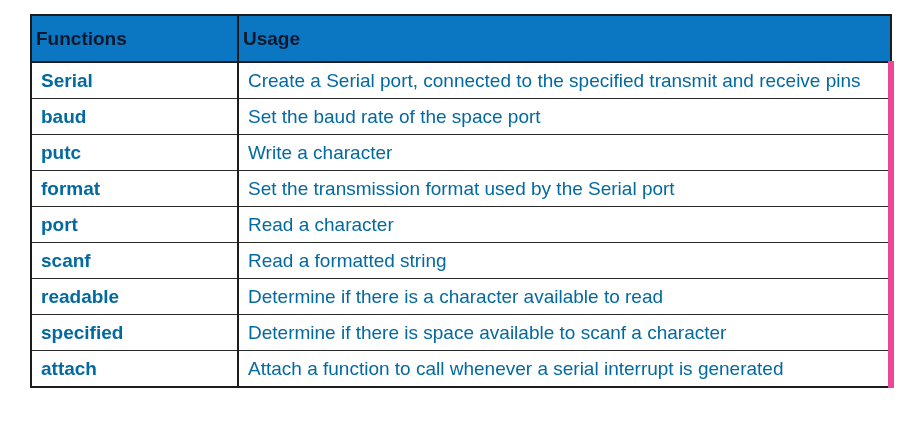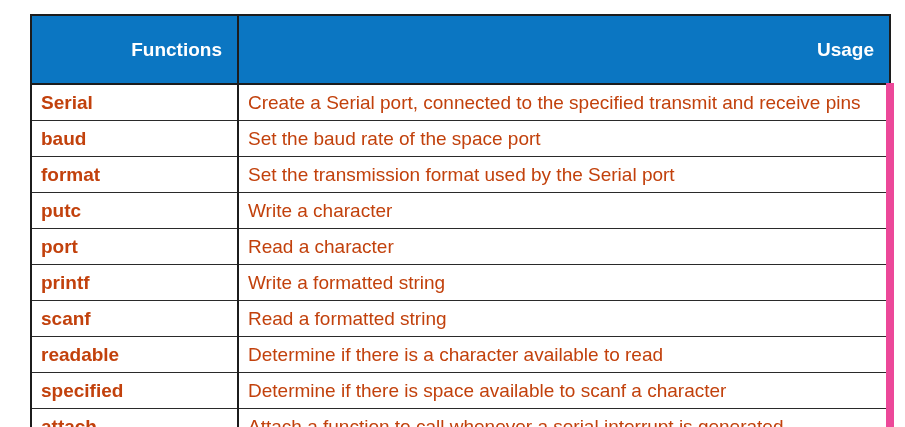--- a/index.html
+++ b/index.html
@@ -21,46 +21,46 @@
     width: 864px;
     border-collapse: collapse;
     table-layout: fixed;
     background: #ffffff;
     border: 2px solid #1c1c1c;
   }
   col.col-fn   { width: 207px; }
   col.col-usage{ width: auto; }
   th {
     background: #0b76c2;
-    color: #ffffff;
+    color: #0f172a;
     font-weight: bold;
     font-size: 19px;
     height: 37px;
-    text-align: right;
+    text-align: left;
     vertical-align: middle;
     border: 2px solid #1c1c1c;
-    padding: 15px;
+    padding: 4px;
   }
   td {
     font-size: 19px;
-    color: #c2410c;
+    color: #0369a1;
     height: 35px;
     vertical-align: middle;
     padding: 0 2px 0 9px;
     border: 1px solid #2a2a2a;
     white-space: nowrap;
     overflow: hidden;
   }
   td.fn-cell {
     font-weight: bold;
     border-left: 2px solid #1c1c1c;
     border-right: 2px solid #1c1c1c;
   }
   td.usage-cell {
-    border-right: 8px solid #ec4899;
+    border-right: 6px solid #ec4899;
   }
   tbody tr:first-child td { border-top: 2px solid #1c1c1c; }
   tbody tr:last-child td  { border-bottom: 2px solid #1c1c1c; }
 </style>
 </head>
 <body>
 
 <table class="fn-table">
   <colgroup>
     <col class="col-fn">
@@ -75,34 +75,30 @@
   <tbody>
       <tr>
         <td class="fn-cell">Serial</td>
         <td class="usage-cell">Create a Serial port, connected to the specified transmit and receive pins</td>
       </tr>
       <tr>
         <td class="fn-cell">baud</td>
         <td class="usage-cell">Set the baud rate of the space port</td>
       </tr>
       <tr>
+        <td class="fn-cell">putc</td>
+        <td class="usage-cell">Write a character</td>
+      </tr>
+      <tr>
         <td class="fn-cell">format</td>
         <td class="usage-cell">Set the transmission format used by the Serial port</td>
       </tr>
       <tr>
-        <td class="fn-cell">putc</td>
-        <td class="usage-cell">Write a character</td>
-      </tr>
-      <tr>
         <td class="fn-cell">port</td>
         <td class="usage-cell">Read a character</td>
-      </tr>
-      <tr>
-        <td class="fn-cell">printf</td>
-        <td class="usage-cell">Write a formatted string</td>
       </tr>
       <tr>
         <td class="fn-cell">scanf</td>
         <td class="usage-cell">Read a formatted string</td>
       </tr>
       <tr>
         <td class="fn-cell">readable</td>
         <td class="usage-cell">Determine if there is a character available to read</td>
       </tr>
       <tr>

